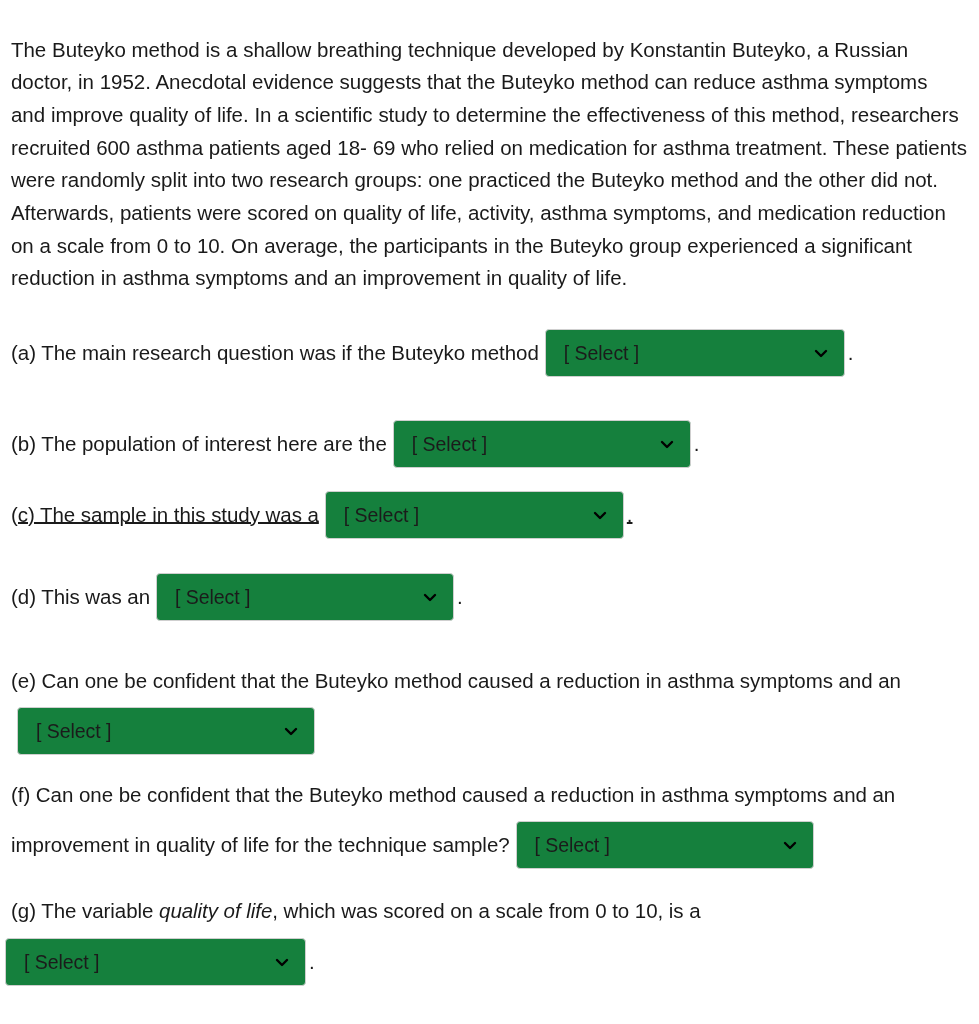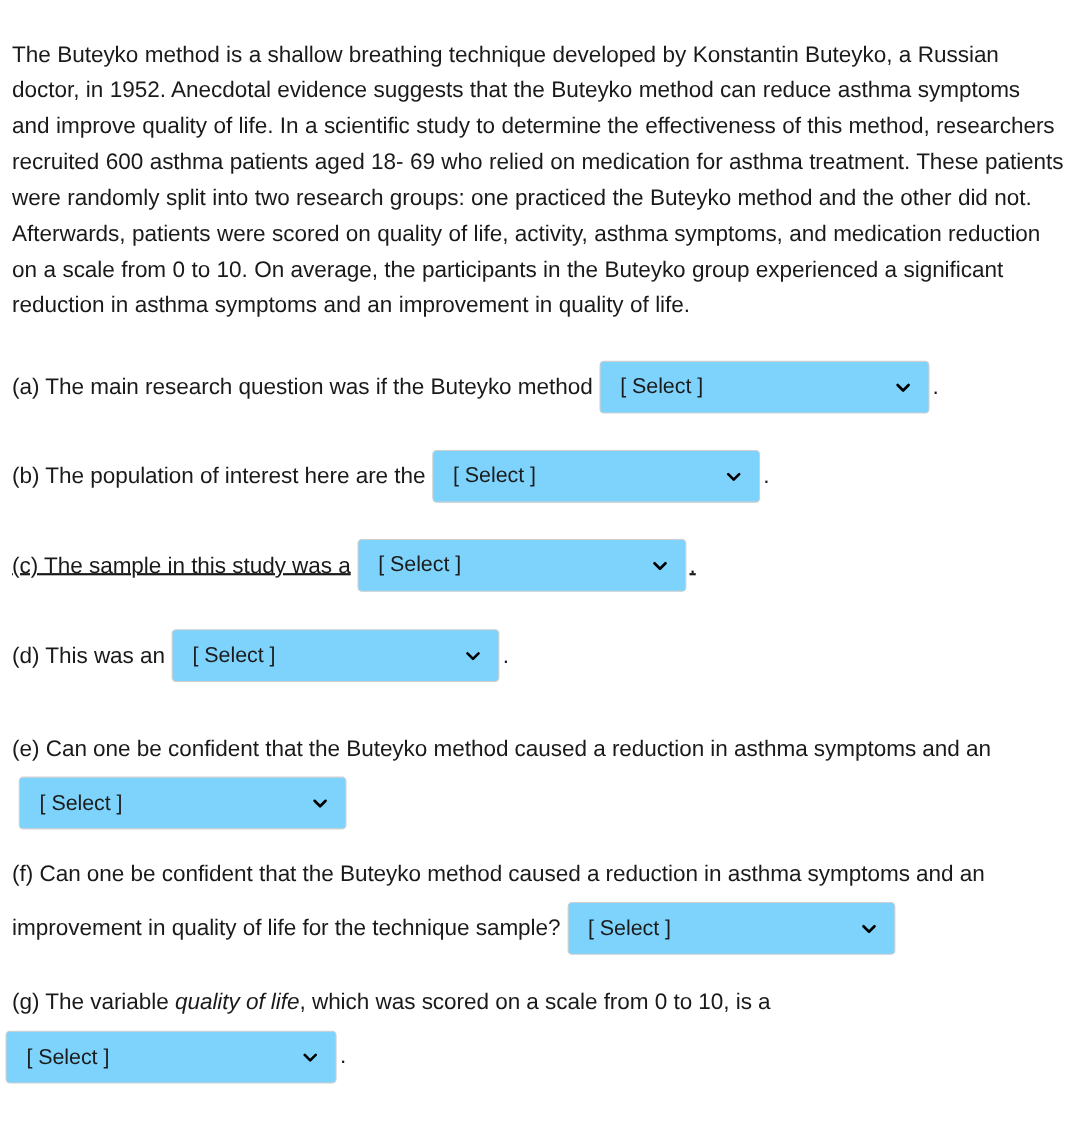--- a/index.html
+++ b/index.html
@@ -60,21 +60,21 @@
     font-style: italic;
   }
 
   
   .select {
     display: inline-block;
     position: relative;
     vertical-align: middle;
     box-sizing: border-box;
     height: 48px;
-    background: #7dd3fc;
+    background: #15803d;
     border: 1px solid #cfcfcf;
     border-radius: 4px;
     margin: 0 3px 0 6px;
     cursor: default;
   }
   .select .sel-label {
     position: absolute;
     left: 18px;
     top: 50%;
     transform: translateY(-50%);
@@ -96,21 +96,21 @@
   }
 
   
   .w298 { width: 298px; }
   .w299 { width: 299px; }
   .w300 { width: 300px; }
   .w301 { width: 301px; }
 
   
   #row-a { top: 328px; }
-  #row-b { top: 409px; }
+  #row-b { top: 419px; }
   #row-c { top: 490px; text-decoration: underline; }
   #row-d { top: 572px; }
   #row-e { top: 645px; width: 960px; }
   #row-f { top: 759px; width: 960px; }
   #row-g { top: 874px; width: 960px; }
 
   #row-e .line1, #row-f .line1 { display: block; line-height: 40px; }
   #row-e .line2, #row-f .line2 { display: block; line-height: 56px; }
   #row-g .line1 { display: block; line-height: 42px; }
   #row-g .line2 { display: block; line-height: 56px; margin-left: -6px; }

